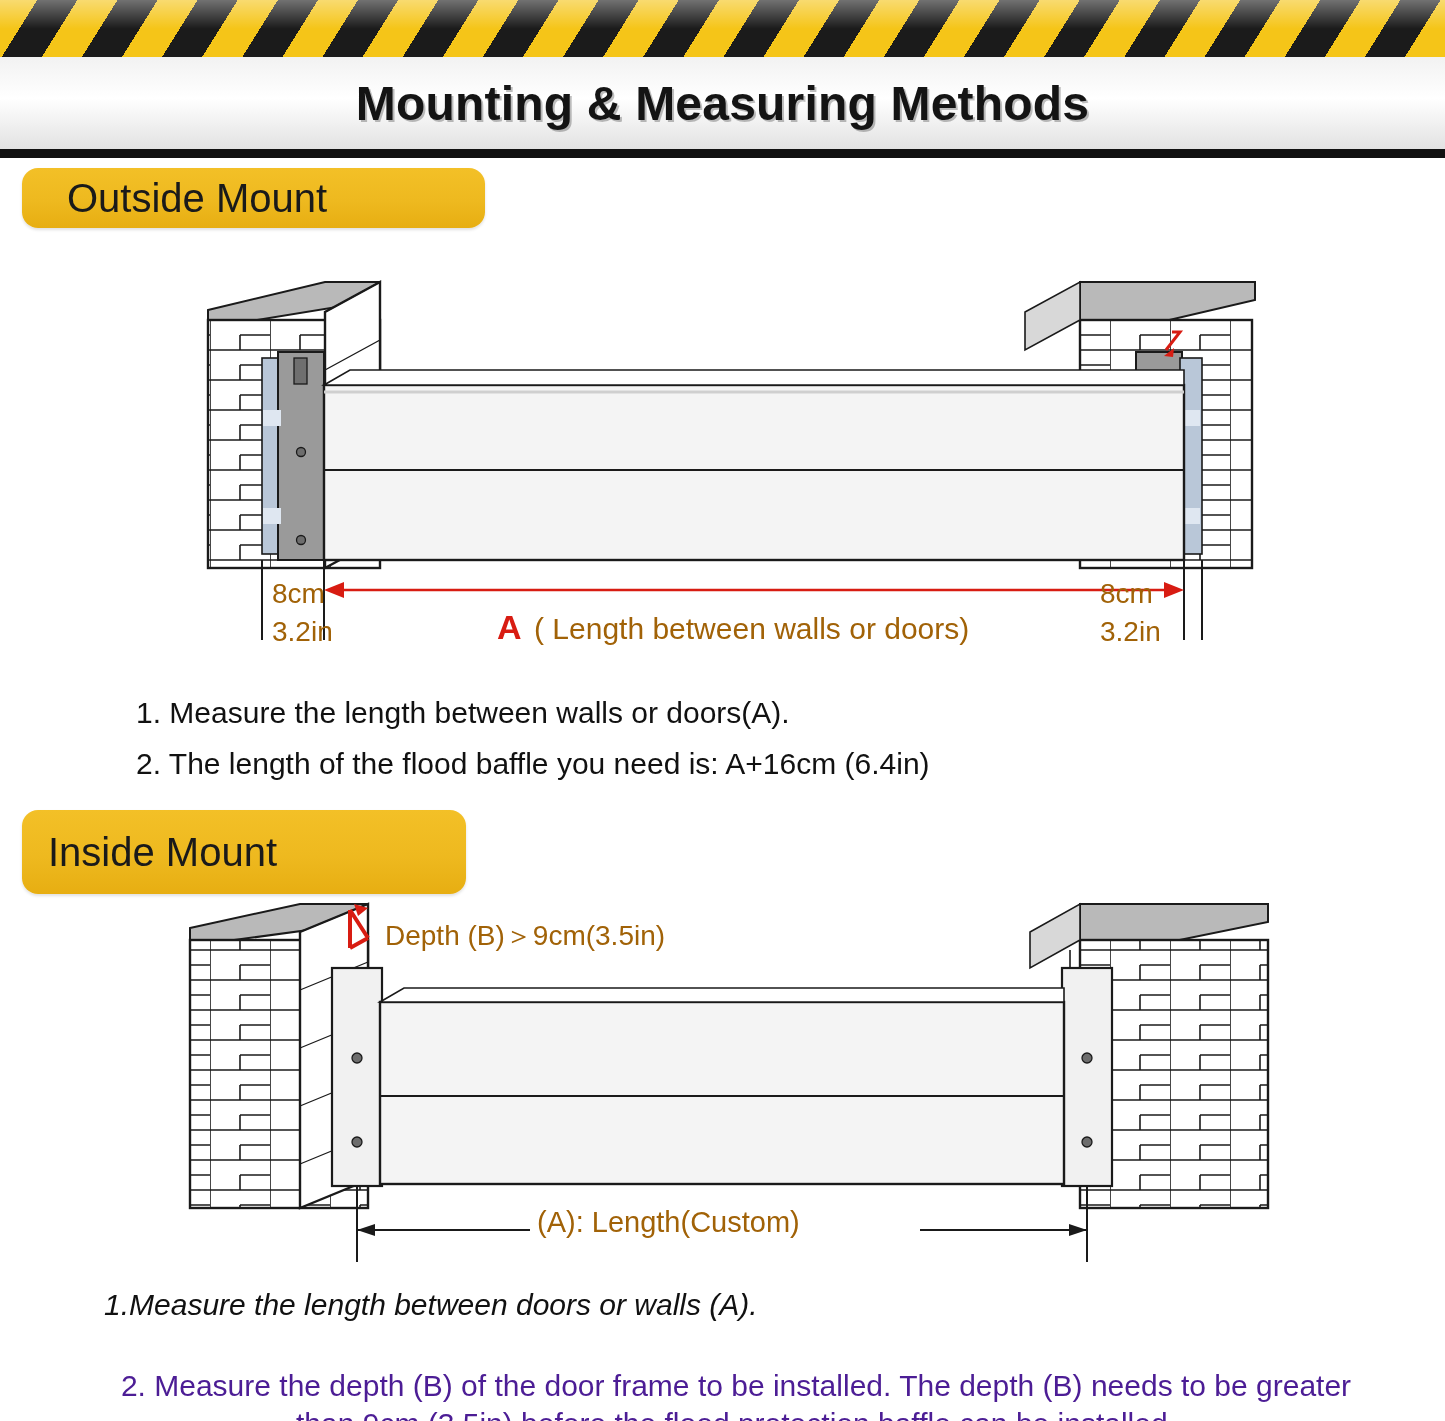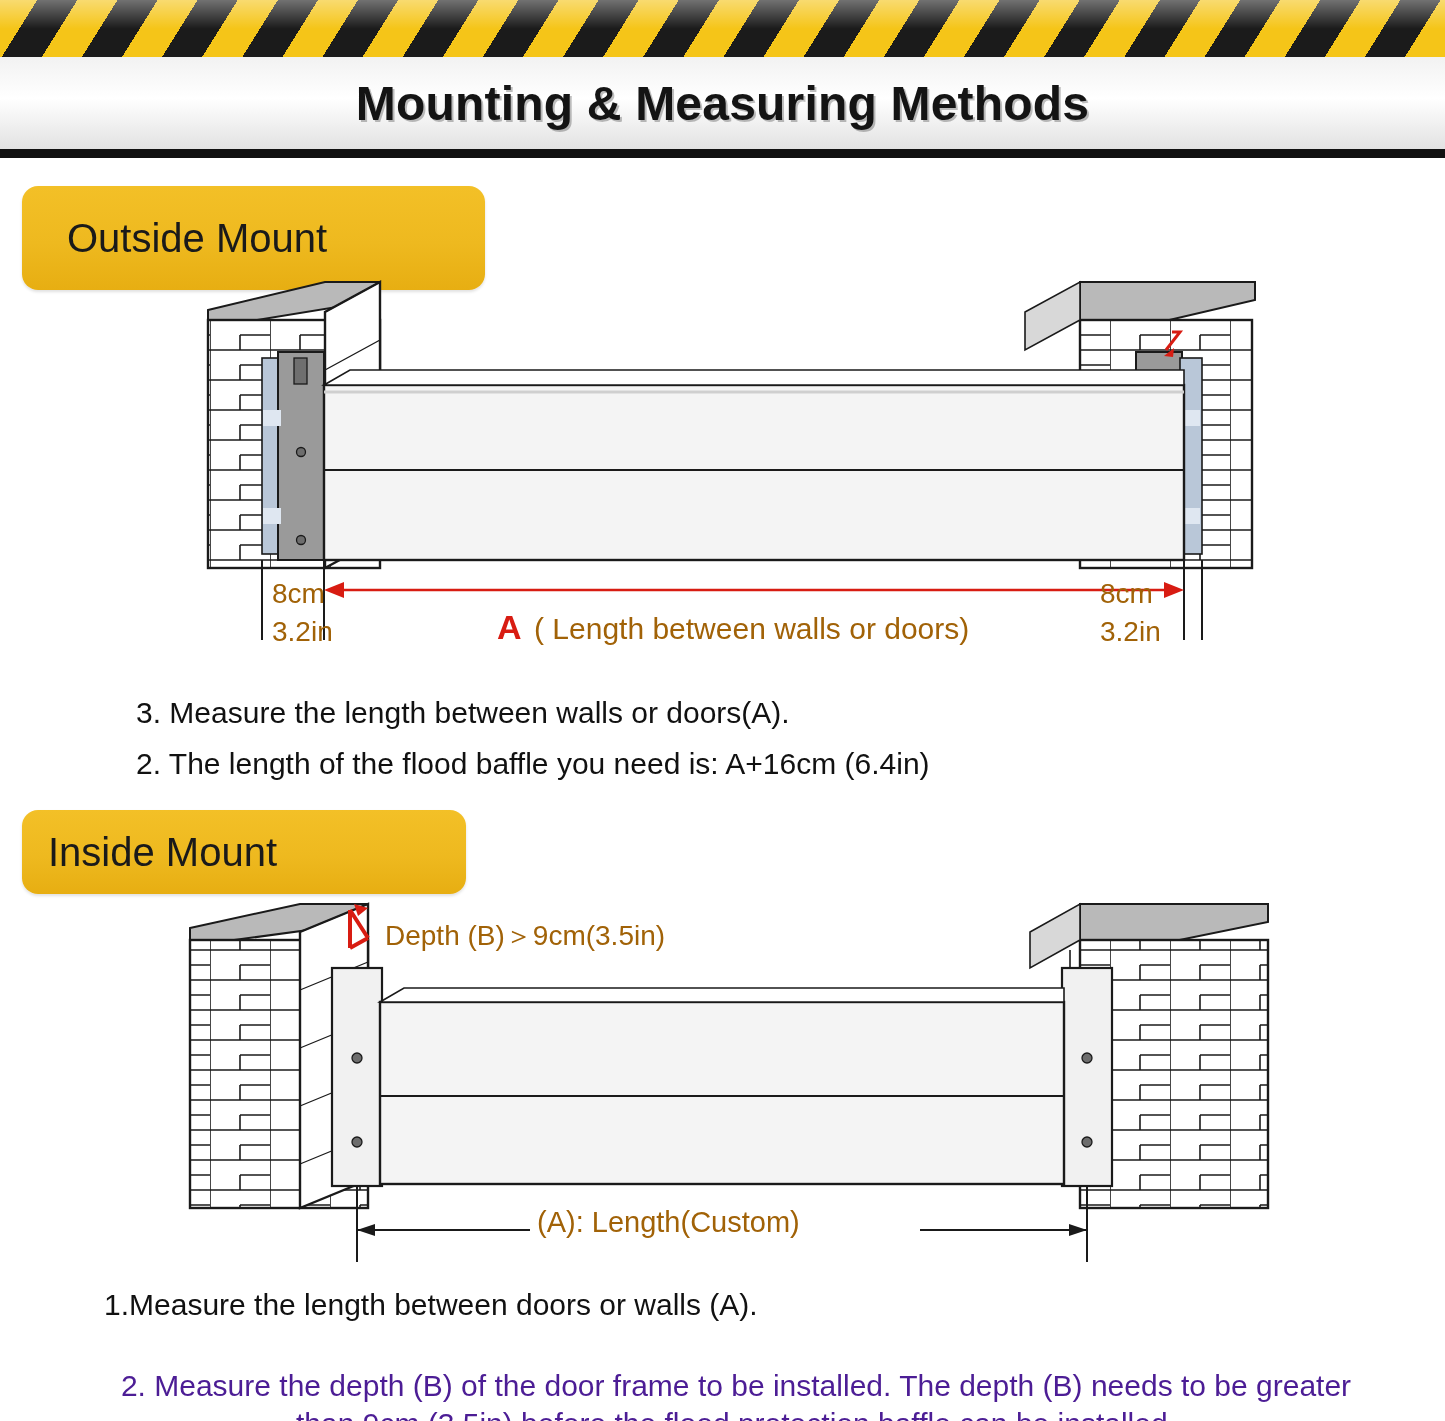--- a/index.html
+++ b/index.html
@@ -80,21 +80,21 @@
 <body>
 
 <div class="hazard-bar">
   <div class="gloss"></div>
 </div>
 
 <div class="title-band">
   <h1>Mounting &amp; Measuring Methods</h1>
 </div>
 
-<div class="pill" style="left:22px;top:186px;width:392px;height:104px;padding-left:45px;">
+<div class="pill" style="left:22px;top:168px;width:392px;height:60px;padding-left:45px;">
   <span>Outside Mount</span>
 </div>
 
 <div class="diagram" style="left:150px;top:260px;width:1160px;height:400px;">
   <svg width="1160" height="400" viewBox="0 0 1160 400">
     <defs>
       <pattern id="brickL" width="60" height="30" patternUnits="userSpaceOnUse">
         <rect width="60" height="30" fill="#ffffff"></rect>
         <path d="M0 0 H60 M0 30 H60 M0 0 V30 M30 15 H60 M30 15 V30" stroke="#1a1a1a" stroke-width="1.6" fill="none"></path>
       </pattern>
@@ -146,21 +146,21 @@
 </div>
 
 <div class="cap" style="left:272px;top:578px;">8cm</div>
 <div class="cap" style="left:272px;top:616px;">3.2in</div>
 <div class="cap" style="left:1100px;top:578px;">8cm</div>
 <div class="cap" style="left:1100px;top:616px;">3.2in</div>
 
 <div class="cap" style="left:497px;top:608px;font-size:34px;font-weight:bold;color:#d81c12;">A</div>
 <div class="cap" style="left:534px;top:612px;font-size:30px;">( Length between walls or doors)</div>
 
-<div class="note" style="left:136px;top:696px;font-size:30px;">3. Measure the length between walls or doors(A).</div>
+<div class="note" style="left:136px;top:696px;font-size:30px;">1. Measure the length between walls or doors(A).</div>
 <div class="note" style="left:136px;top:747px;font-size:30px;">2. The length of the flood baffle you need is: A+16cm (6.4in)</div>
 
 <div class="pill" style="left:22px;top:810px;width:392px;height:84px;">
   <span>Inside Mount</span>
 </div>
 
 <div class="diagram" style="left:150px;top:890px;width:1160px;height:390px;">
   <svg width="1160" height="390" viewBox="0 0 1160 390">
     <defs>
       <pattern id="brickR" width="60" height="30" patternUnits="userSpaceOnUse">
@@ -199,15 +199,15 @@
     <line x1="770" y1="340" x2="937" y2="340" stroke="#1a1a1a" stroke-width="2"></line>
     <polygon points="207,340 225,334 225,346" fill="#1a1a1a"></polygon>
     <polygon points="937,340 919,334 919,346" fill="#1a1a1a"></polygon>
   </svg>
 </div>
 
 <div class="cap" style="left:385px;top:917px;font-size:28px;">Depth (B)＞9cm(3.5in)</div>
 
 <div class="cap" style="left:537px;top:1206px;font-size:29px;">(A): Length(Custom)</div>
 
-<div class="note" style="left:104px;top:1288px;font-size:30px;">1.Measure the length between doors or walls (A).</div>
+<div class="note" style="left:104px;top:1288px;font-size:30px;font-style:italic;">1.Measure the length between doors or walls (A).</div>
 
 <div class="note-wrap" style="left:96px;top:1342px;width:1280px;font-size:30px;text-align:center;">2. Measure the depth (B) of the door frame to be installed. The depth (B) needs to be greater than 9cm (3.5in) before the flood protection baffle can be installed.</div>
 
 </body></html>

